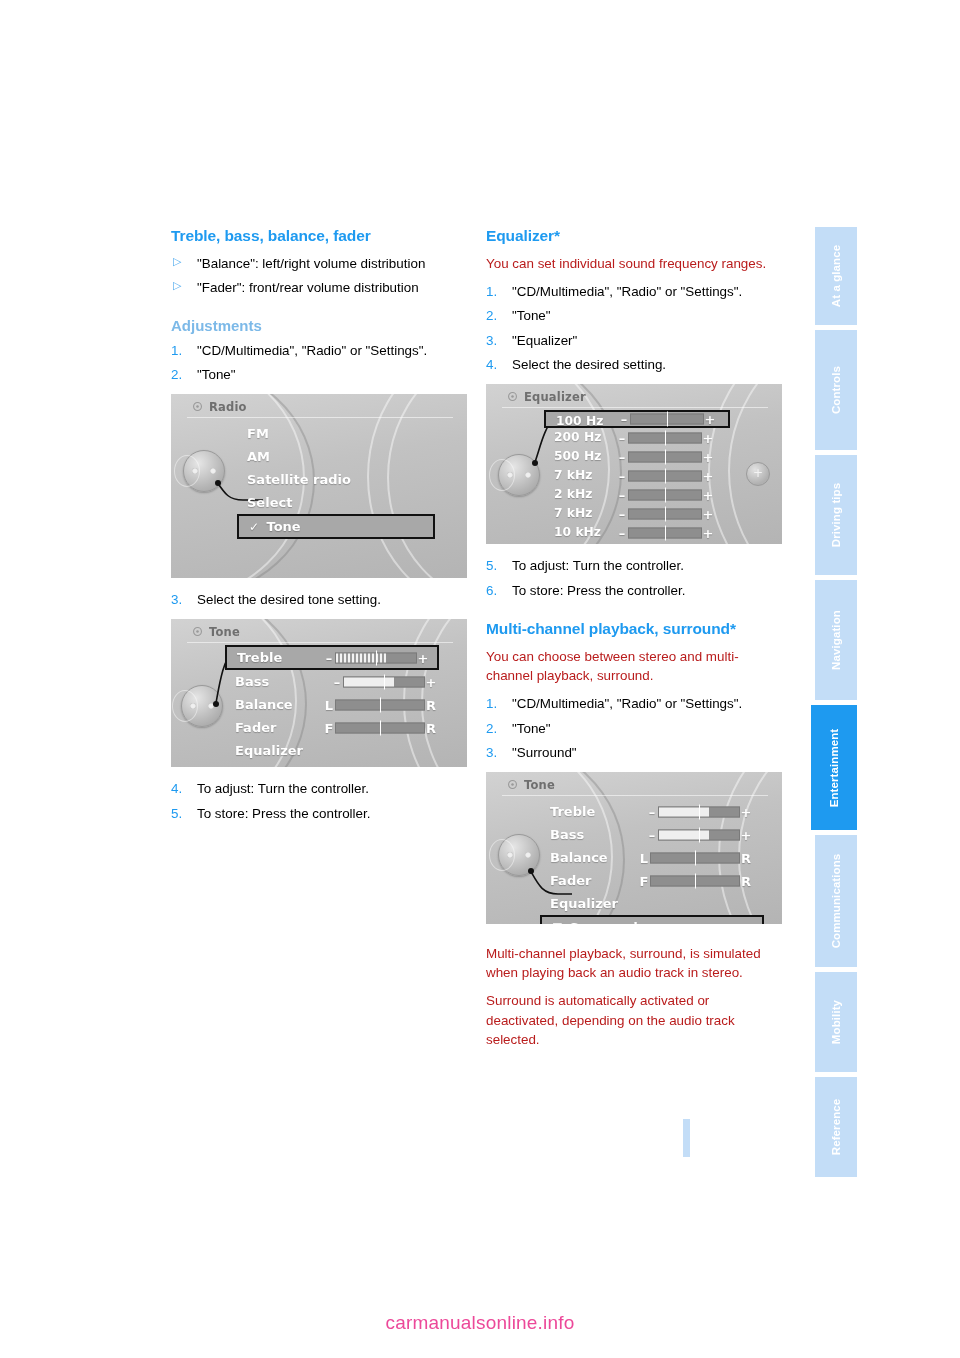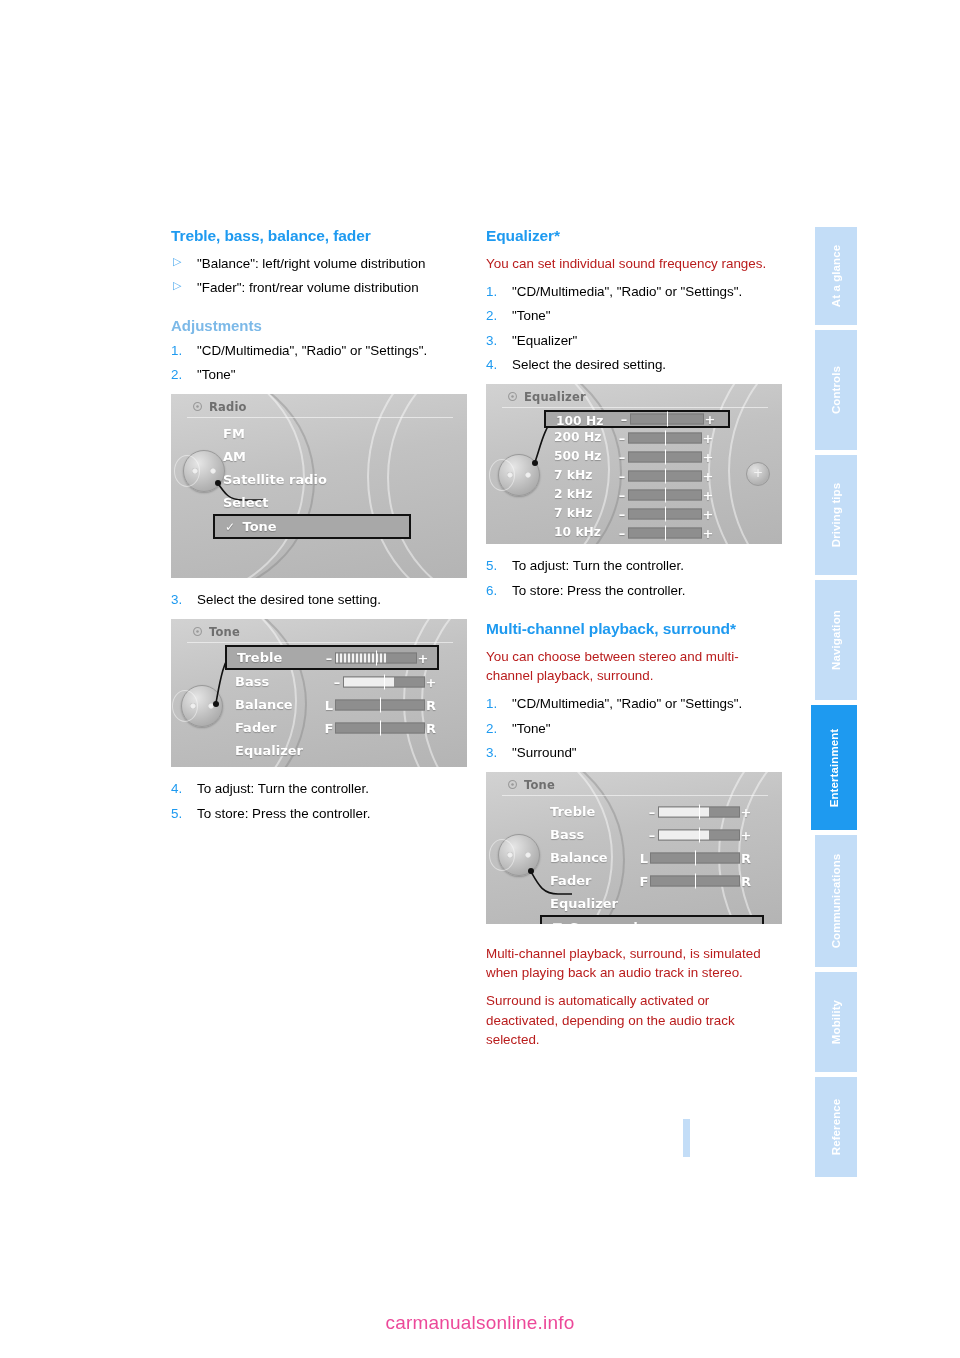--- a/index.html
+++ b/index.html
@@ -149,21 +149,21 @@
   }
   .shot-divider {
     position: absolute;
     left: 16px; right: 14px;
     top: 23px;
     height: 1px;
     background: rgba(255,255,255,.55);
   }
   .menu {
     position: absolute;
-    left: 52px;
+    left: 76px;
     top: 29px;
     right: 28px;
   }
   .menu-row {
     position: relative;
     height: 23px;
     line-height: 23px;
     color: #ffffff;
     font-size: 13px;
     font-weight: bold;

